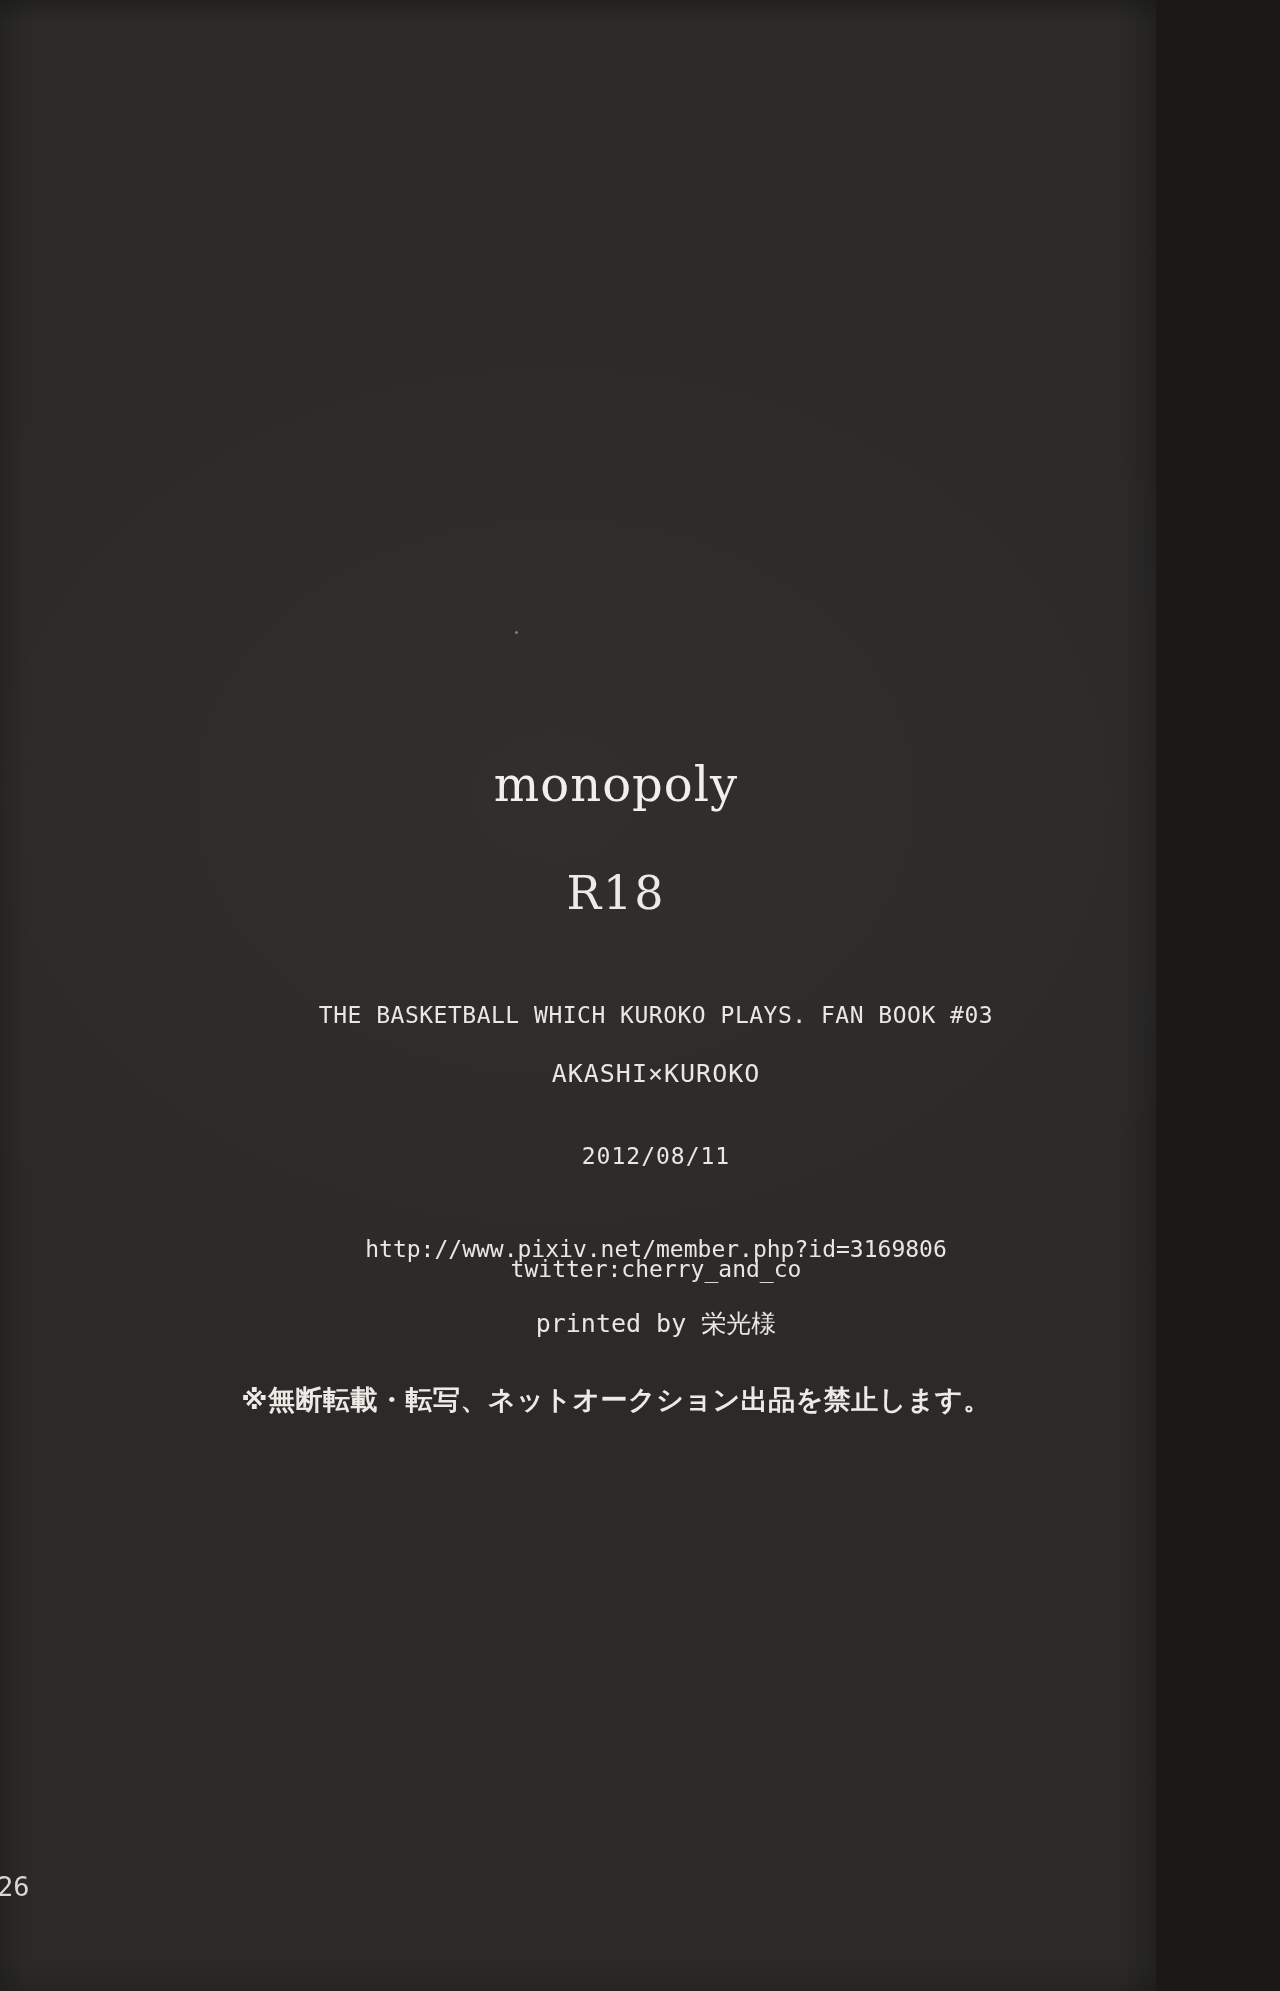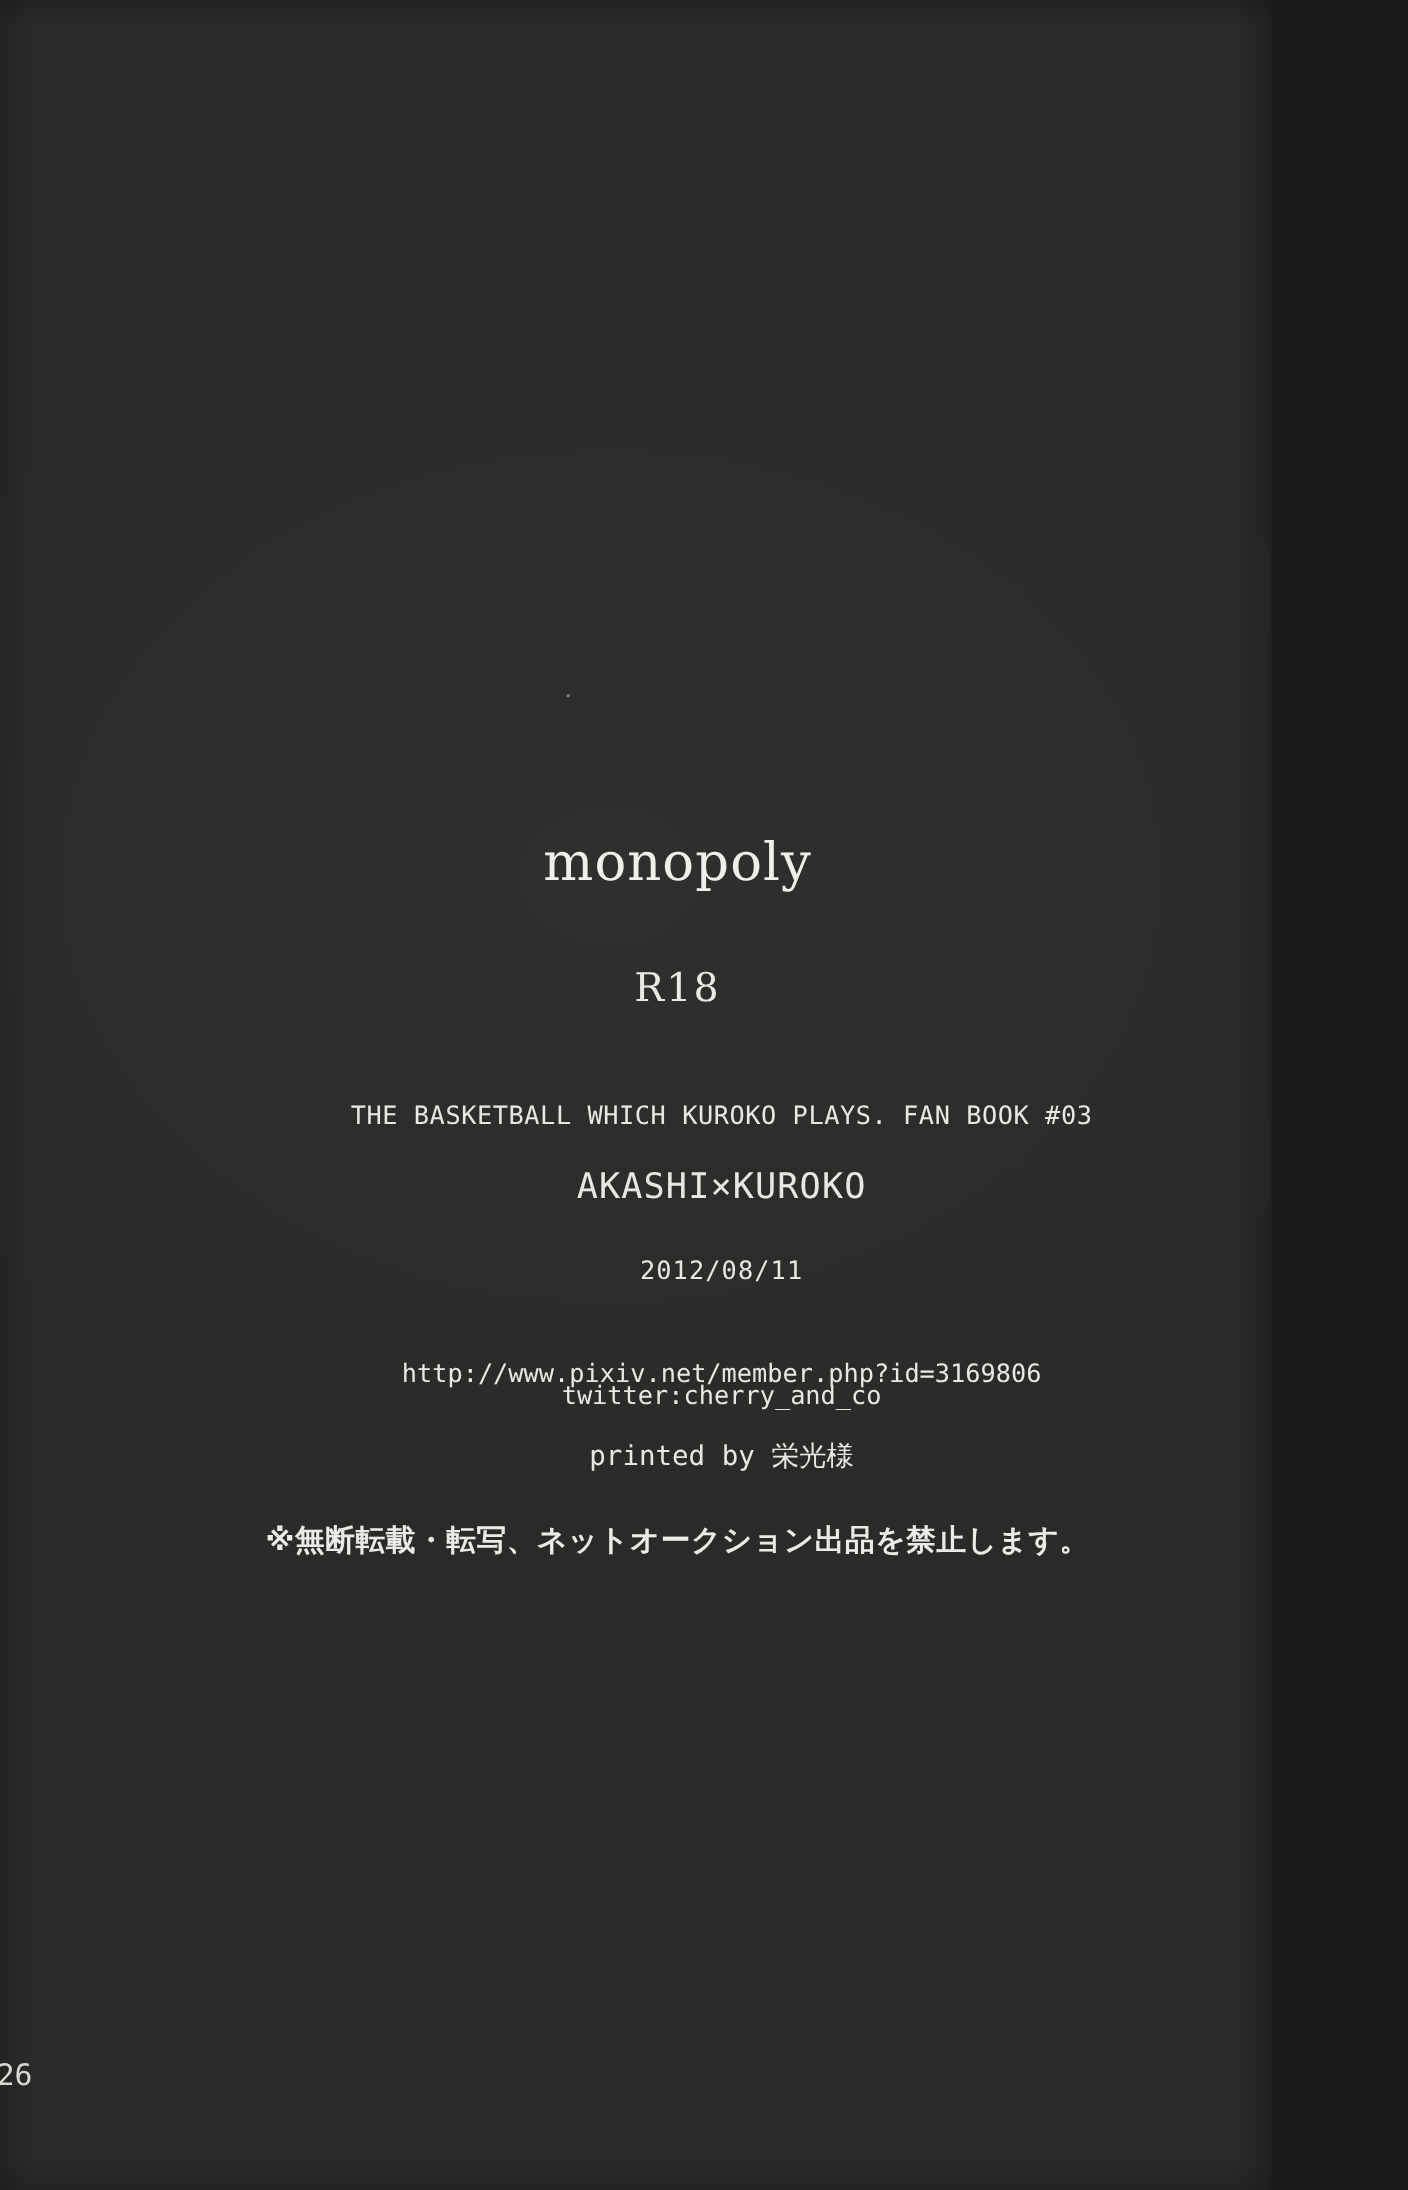--- a/index.html
+++ b/index.html
@@ -31,31 +31,30 @@
   .title {
     top: 756px;
     font-family: "DejaVu Serif", "Liberation Serif", serif;
     font-size: 48px;
     letter-spacing: 1px;
     color: #f0efeb;
   }
   .rating {
     top: 866px;
     font-family: "DejaVu Serif", "Liberation Serif", serif;
-    font-size: 36px;
+    font-size: 46px;
     letter-spacing: 2px;
     color: #eceae6;
-    margin-top: 12px;
   }
   .mono {
     font-family: "DejaVu Sans Mono", "Liberation Mono", monospace;
     padding-left: 40px;
   }
   .series   { top: 1002px; font-size: 23px; letter-spacing: 0.5px; }
-  .pairing  { top: 1059px; font-size: 32px; letter-spacing: 1px; }
+  .pairing  { top: 1059px; font-size: 25px; letter-spacing: 1px; }
   .circle   { top: 1111px; font-size: 24px; }
   .date     { top: 1143px; font-size: 23px; letter-spacing: 1px; }
   .url      { top: 1198px; font-size: 23px; margin-top: 38px; }
   .mail     { top: 1227px; font-size: 23px; }
   .twitter  { top: 1256px; font-size: 23px; }
   .printer  { top: 1307px; font-size: 25px; }
   .notice {
     top: 1382px;
     font-size: 27px;
     font-weight: bold;

